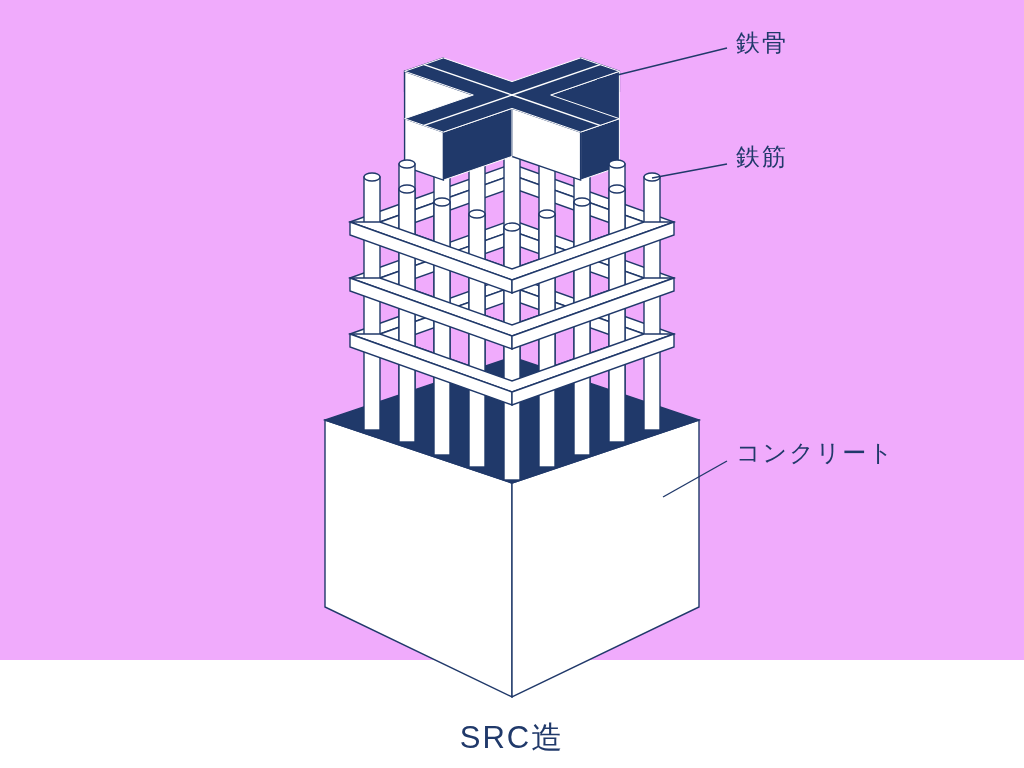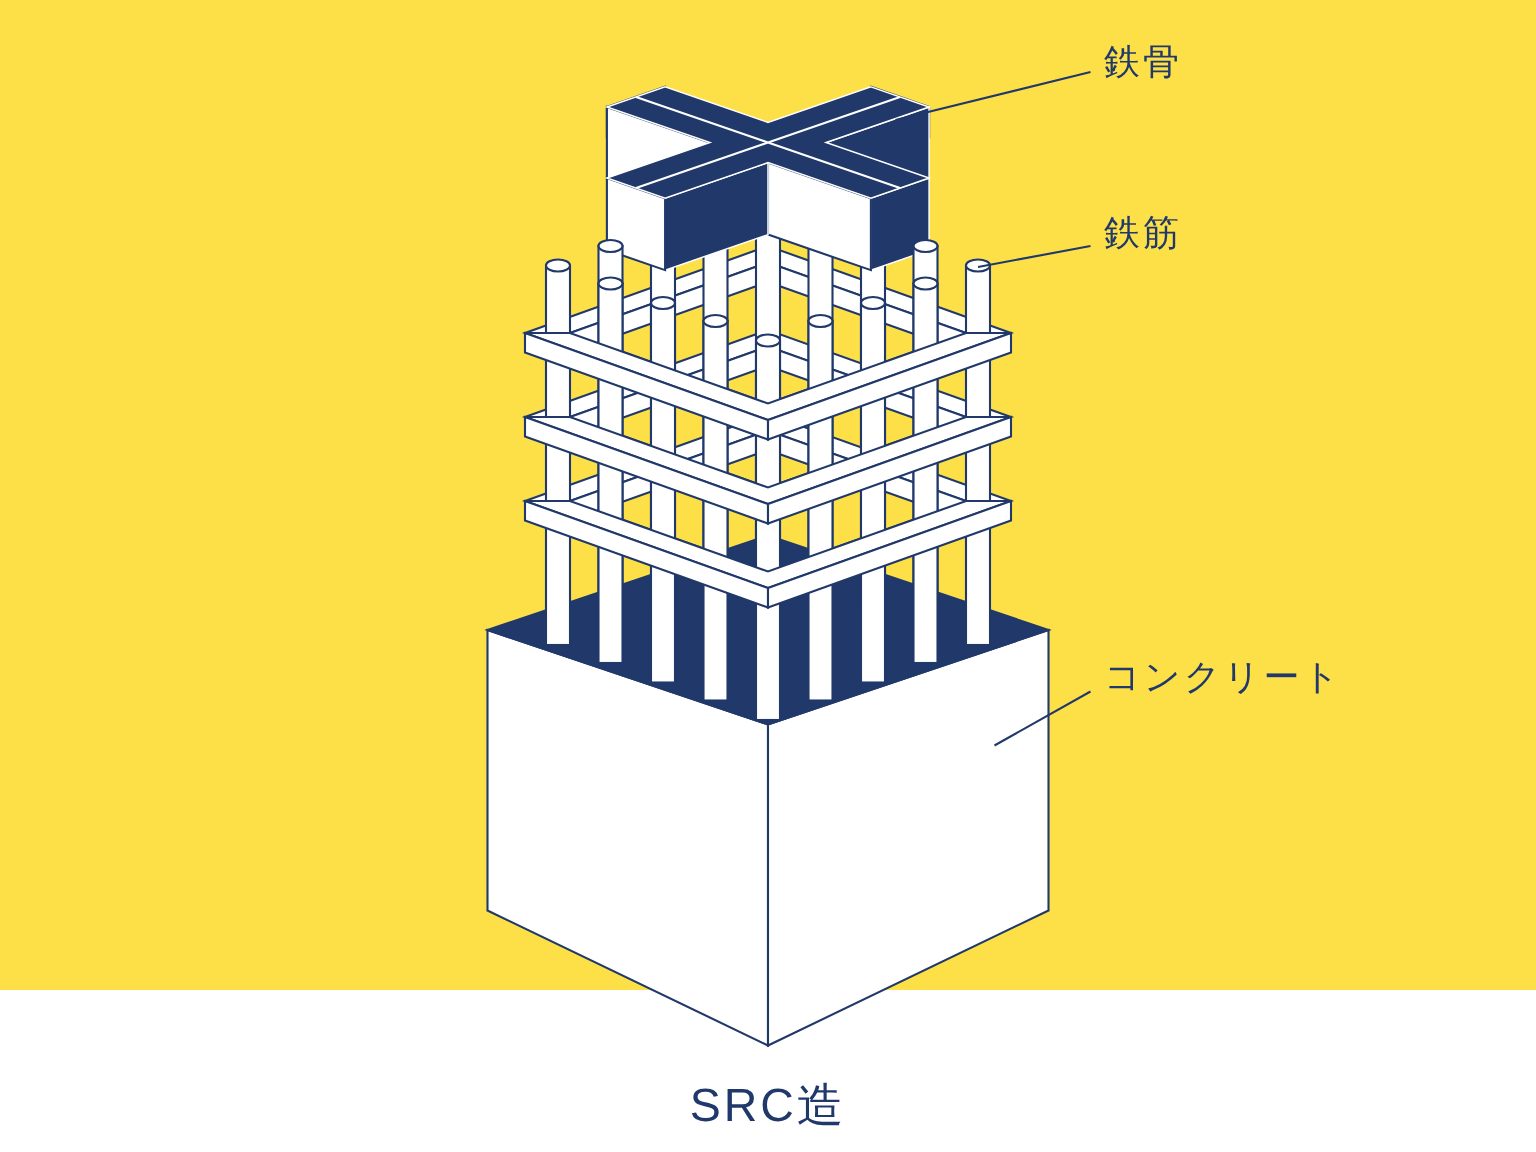--- a/index.html
+++ b/index.html
@@ -1,16 +1,16 @@
 <!DOCTYPE html>
 <html><head>
 <meta charset="utf-8">
 <style>
   html,body{margin:0;padding:0;background:#ffffff;width:1024px;height:768px;overflow:hidden;}
-  .stage{position:relative;width:1024px;height:660px;background:#fde047;}
+  .stage{position:relative;width:1024px;height:660px;background:#f0abfc;}
   .ln{stroke:#20396a;stroke-width:1.4;fill:none;}
   .face{fill:#ffffff;stroke:#20396a;stroke-width:1.4;}
   .navyface{fill:#20396a;stroke:#ffffff;stroke-width:1;}
   .navyfill{fill:#20396a;stroke:#20396a;stroke-width:1.4;}
   .whiteline{stroke:#ffffff;stroke-width:1.4;fill:none;}
   .lbl{font-family:"Liberation Sans","DejaVu Sans",sans-serif;font-size:24px;fill:#20396a;letter-spacing:2px;}
   .ttl{font-family:"Liberation Sans","DejaVu Sans",sans-serif;font-size:31px;fill:#20396a;letter-spacing:2px;font-weight:500;}
 </style>
 </head>
 <body>

